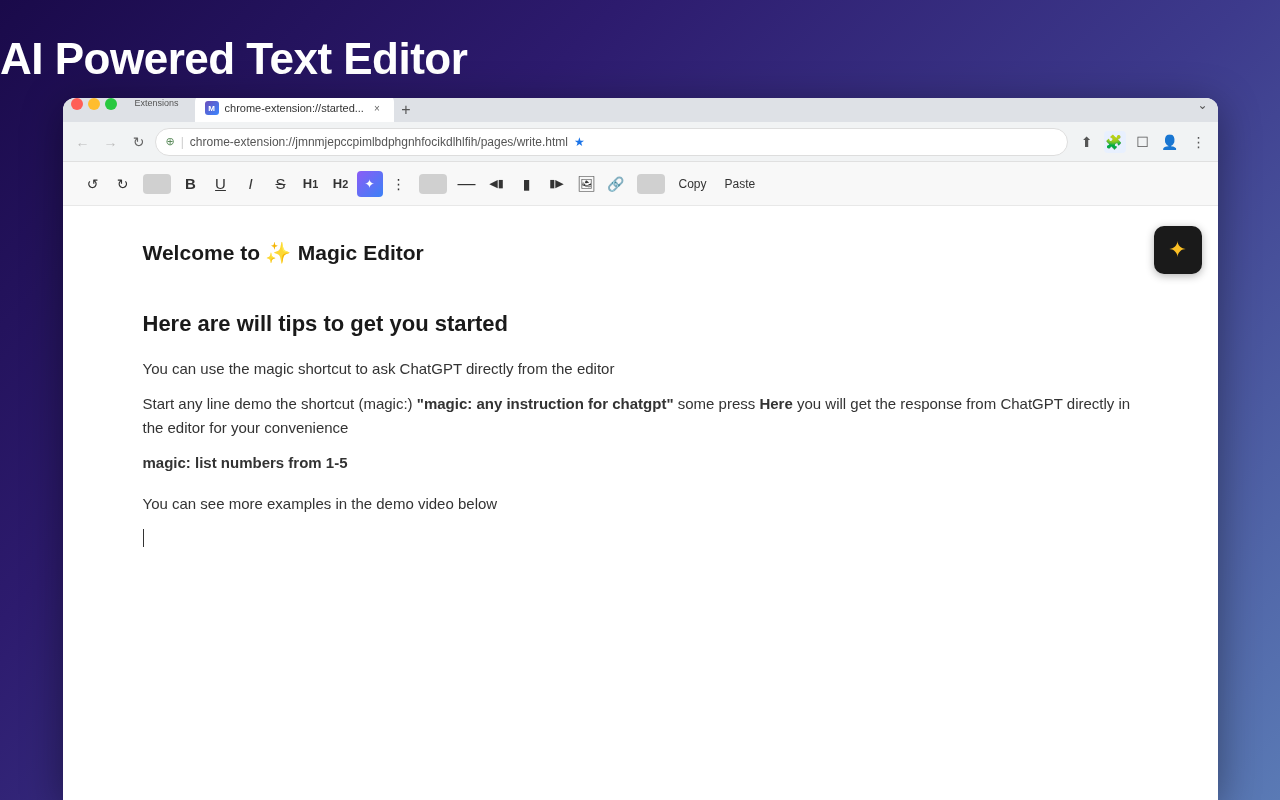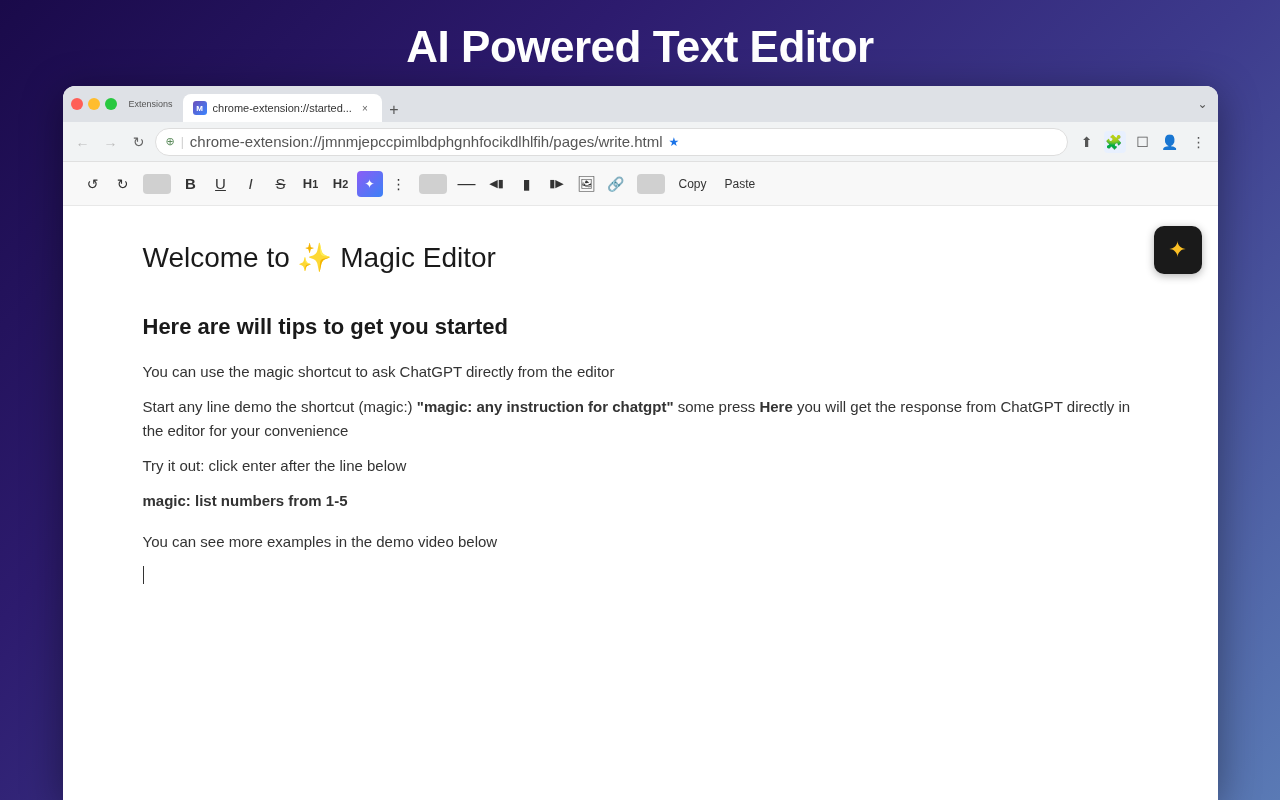--- a/index.html
+++ b/index.html
@@ -11,22 +11,21 @@
       font-family: -apple-system, BlinkMacSystemFont, 'Segoe UI', sans-serif;
       background: linear-gradient(135deg, #1a0a4a 0%, #2d1b6e 30%, #3d3a8c 60%, #5a7ab5 100%);
       display: flex;
       flex-direction: column;
       align-items: center;
     }
 
     
     .app-title-bar {
       width: 100%;
-      padding: 22px 0 14px;
-      text-align: center;
+      padding: 34px 0 14px;
     }
     .app-title {
       color: #ffffff;
       font-size: 44px;
       font-weight: 800;
       letter-spacing: -0.5px;
     }
 
     
     .browser-window {
@@ -36,25 +35,25 @@
       overflow: hidden;
       box-shadow: 0 8px 40px rgba(0,0,0,0.4);
       flex: 1;
       display: flex;
       flex-direction: column;
     }
 
     
     .chrome-topbar {
       background: #dee1e6;
-      height: 36px;
-      display: flex;
-      align-items: center;
+      height: 24px;
+      display: flex;
+      align-items: flex-start;
       padding: 0 8px;
-      gap: 6px;
+      gap: 12px;
     }
 
     .traffic-lights {
       display: flex;
       gap: 5px;
       align-items: center;
       margin-right: 6px;
     }
     .traffic-light {
       width: 12px;
@@ -189,21 +188,21 @@
       align-items: center;
       padding: 0 10px;
       gap: 6px;
       font-size: 12px;
       color: #333;
     }
 
     .address-bar .lock-icon { color: #5a8a5a; font-size: 11px; }
     .address-bar .url-text { flex: 1; overflow: hidden; text-overflow: ellipsis; white-space: nowrap; }
     .address-bar .url-pipe { color: #ccc; }
-    .address-bar .url-full { color: #555; font-size: 15px; }
+    .address-bar .url-full { color: #555; font-size: 12px; }
     .address-bar .bookmark-icon { color: #1a73e8; }
 
     .toolbar-right-icons {
       display: flex;
       align-items: center;
       gap: 6px;
       margin-left: 4px;
     }
     .toolbar-icon {
       width: 22px;
@@ -279,23 +278,23 @@
     .editor-content {
       flex: 1;
       background: #ffffff;
       padding: 30px 80px 30px 80px;
       overflow-y: auto;
       position: relative;
       line-height: 1.6;
     }
 
     .editor-h1 {
-      font-size: 28px;
-      font-weight: 400;
-      margin-bottom: 28px;
+      font-size: 21px;
+      font-weight: 700;
+      margin-bottom: 36px;
       color: #1a1a1a;
     }
 
     .editor-h2 {
       font-size: 22px;
       font-weight: 700;
       margin-bottom: 16px;
       color: #1a1a1a;
     }
 
@@ -450,21 +449,20 @@
       Welcome to ✨ Magic Editor
     </h1>
 
     <h2 class="editor-h2">Here are will tips to get you started</h2>
 
     <div class="editor-section">
       <p class="editor-p">You can use the magic shortcut to ask ChatGPT directly from the editor</p>
       <p class="editor-p">
         <span>Start any line demo the shortcut (magic:) </span><span class="bold-text">"magic: any instruction for chatgpt"</span><span> some press </span><span class="bold-text">Here</span><span> you will get the response from ChatGPT directly in the editor for your convenience</span>
       </p>
-      <p class="editor-p">Try it out: click enter after the line below</p>
       <p class="editor-p bold-text">magic: list numbers from 1-5</p>
     </div>
 
     <p class="editor-p">You can see more examples in the demo video below</p>
 
     <p class="editor-p">
       <span class="cursor-line"></span>
     </p>
 
   </div>

